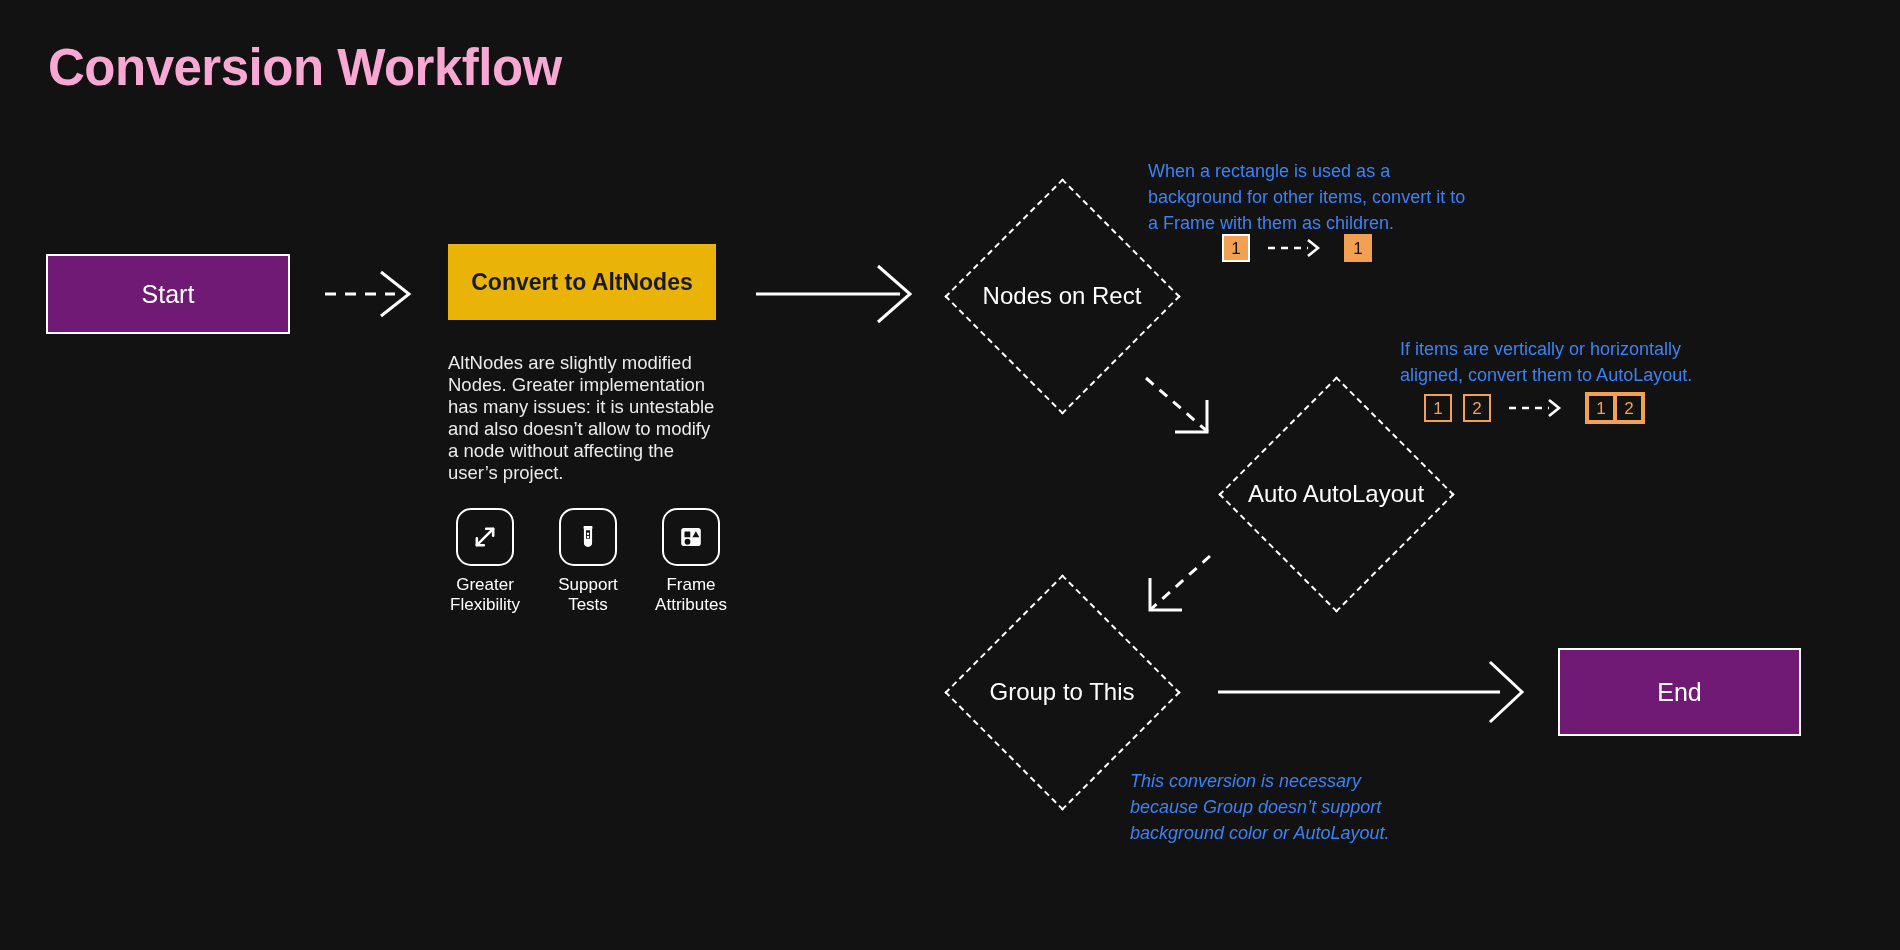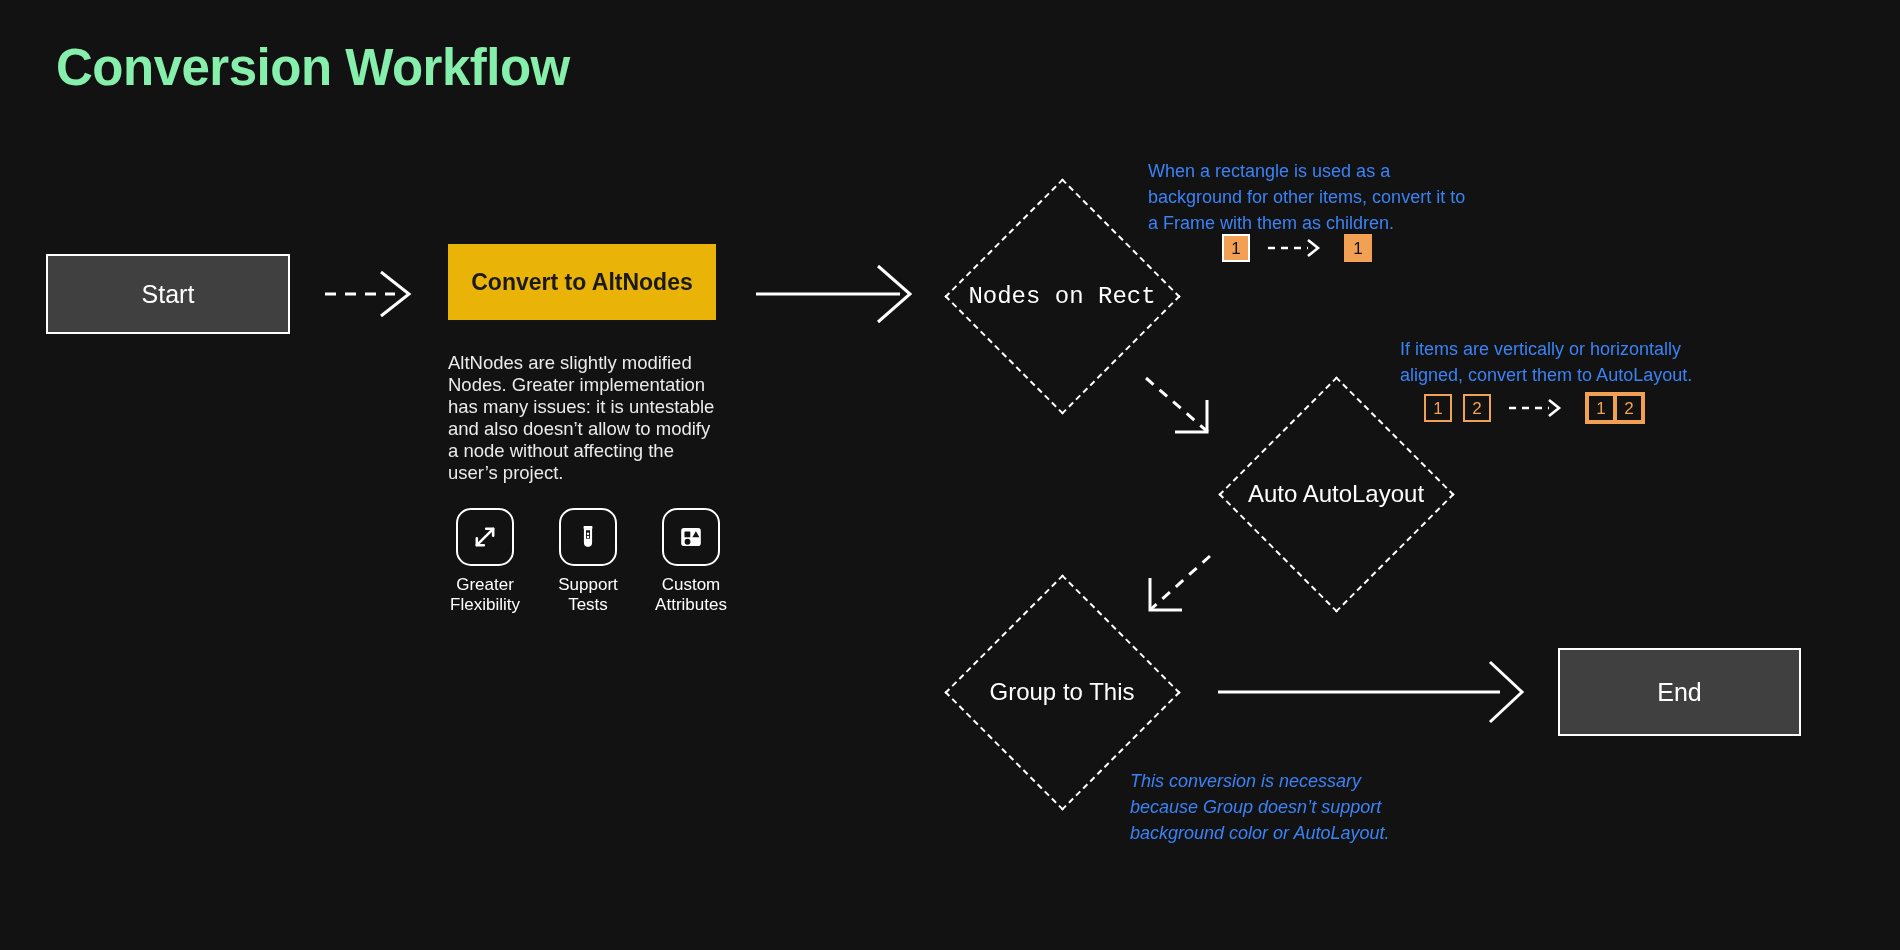--- a/index.html
+++ b/index.html
@@ -19,34 +19,34 @@
   .canvas {
     position: absolute;
     inset: 0;
     width: 1900px;
     height: 950px;
   }
 
   
   #page-title {
     position: absolute;
-    left: 56px;
+    left: 48px;
     top: 38px;
     font-size: 51px;
     font-weight: bold;
     letter-spacing: -0.5px;
-    color: #86efac;
+    color: #f9a8d4;
     white-space: nowrap;
   }
 
   
   .rect-node {
     position: absolute;
     border: 2px solid #ffffff;
-    background: #404040;
+    background: #701a75;
     display: flex;
     align-items: center;
     justify-content: center;
     font-size: 25px;
     color: #ffffff;
     box-sizing: border-box;
   }
   #node-start { left: 46px;  top: 254px; width: 244px; height: 80px; }
   #node-end   { left: 1558px; top: 648px; width: 243px; height: 88px; }
 
@@ -83,21 +83,21 @@
     box-sizing: border-box;
   }
   .diamond-label {
     position: relative;
     z-index: 2;
     font-size: 24px;
     color: #ffffff;
     white-space: nowrap;
     text-align: center;
   }
-  #diamond-nodes-on-rect { left: 944px;  top: 178px; width: 236px; height: 236px; font-family: Liberation Mono, monospace; }
+  #diamond-nodes-on-rect { left: 944px;  top: 178px; width: 236px; height: 236px; }
   #diamond-nodes-on-rect .diamond-shape {
     width: 167px; height: 167px; margin-left: -83.5px; margin-top: -83.5px;
     transform: rotate(45deg);
   }
   #diamond-auto-autolayout { left: 1218px; top: 376px; width: 236px; height: 236px; }
   #diamond-auto-autolayout .diamond-shape {
     width: 167px; height: 167px; margin-left: -83.5px; margin-top: -83.5px;
     transform: rotate(45deg);
   }
   #diamond-group-to-frame { left: 944px;  top: 574px; width: 236px; height: 236px; }
@@ -291,21 +291,21 @@
 
     <div class="feature-item">
       <div class="feature-badge">
         <svg width="28" height="28" viewBox="0 0 24 24">
           <rect x="3.6" y="4.2" width="16.8" height="15.6" rx="2.4" fill="#ffffff"></rect>
           <rect x="6.4" y="7.2" width="5.0" height="5.0" rx="0.5" fill="#121212"></rect>
           <polygon points="16.2,7.0 19.2,12.2 13.2,12.2" fill="#121212"></polygon>
           <circle cx="9.0" cy="16.1" r="2.5" fill="#121212"></circle>
         </svg>
       </div>
-      <div class="feature-caption">Custom Attributes</div>
+      <div class="feature-caption">Frame Attributes</div>
     </div>
 
   </div>
 
   <div id="diamond-nodes-on-rect" class="diamond-wrap">
     <div class="diamond-shape"></div>
     <div class="diamond-label">Nodes on Rect</div>
   </div>
 
   <div id="diamond-auto-autolayout" class="diamond-wrap">

